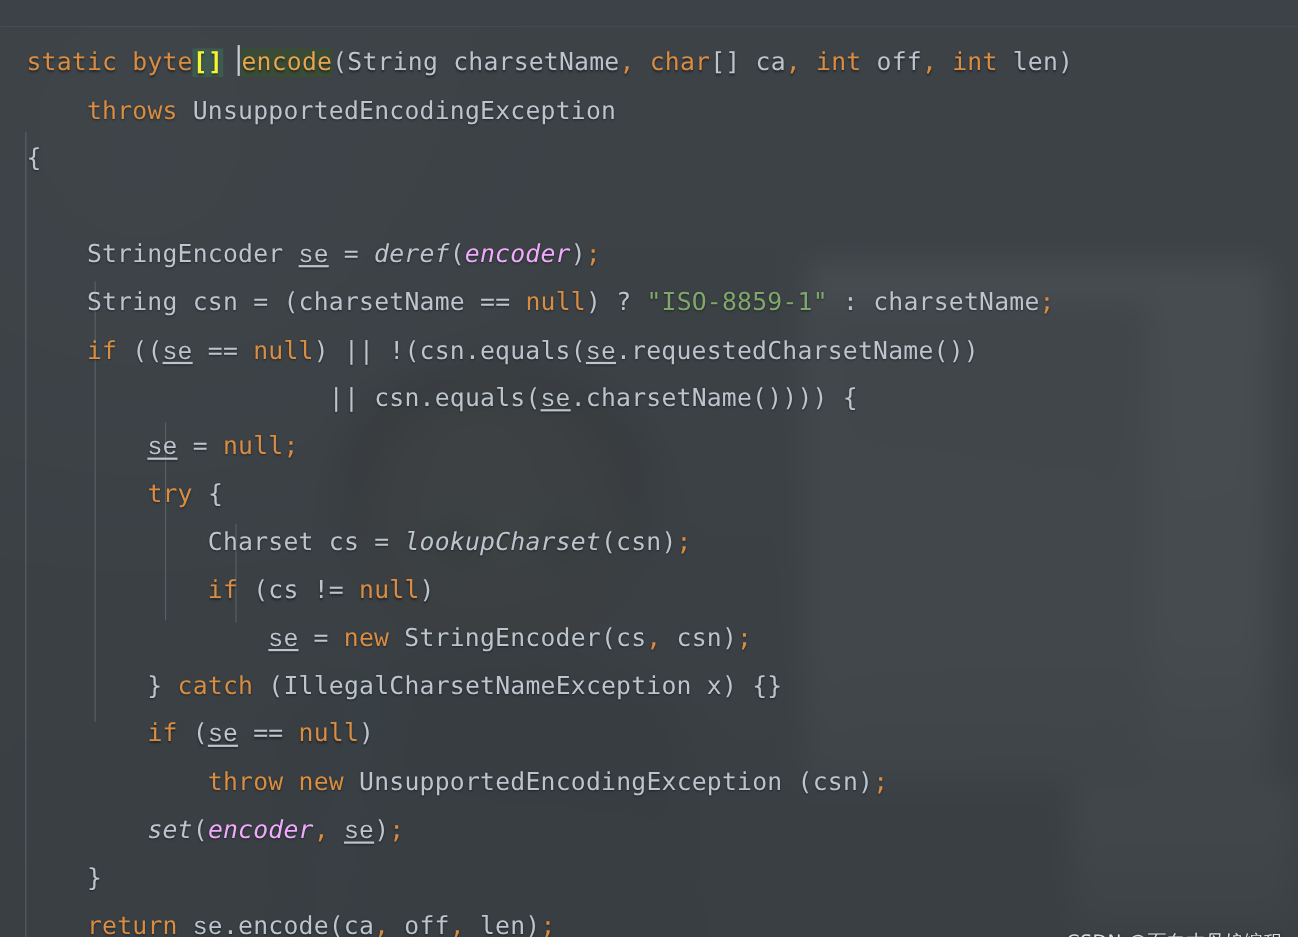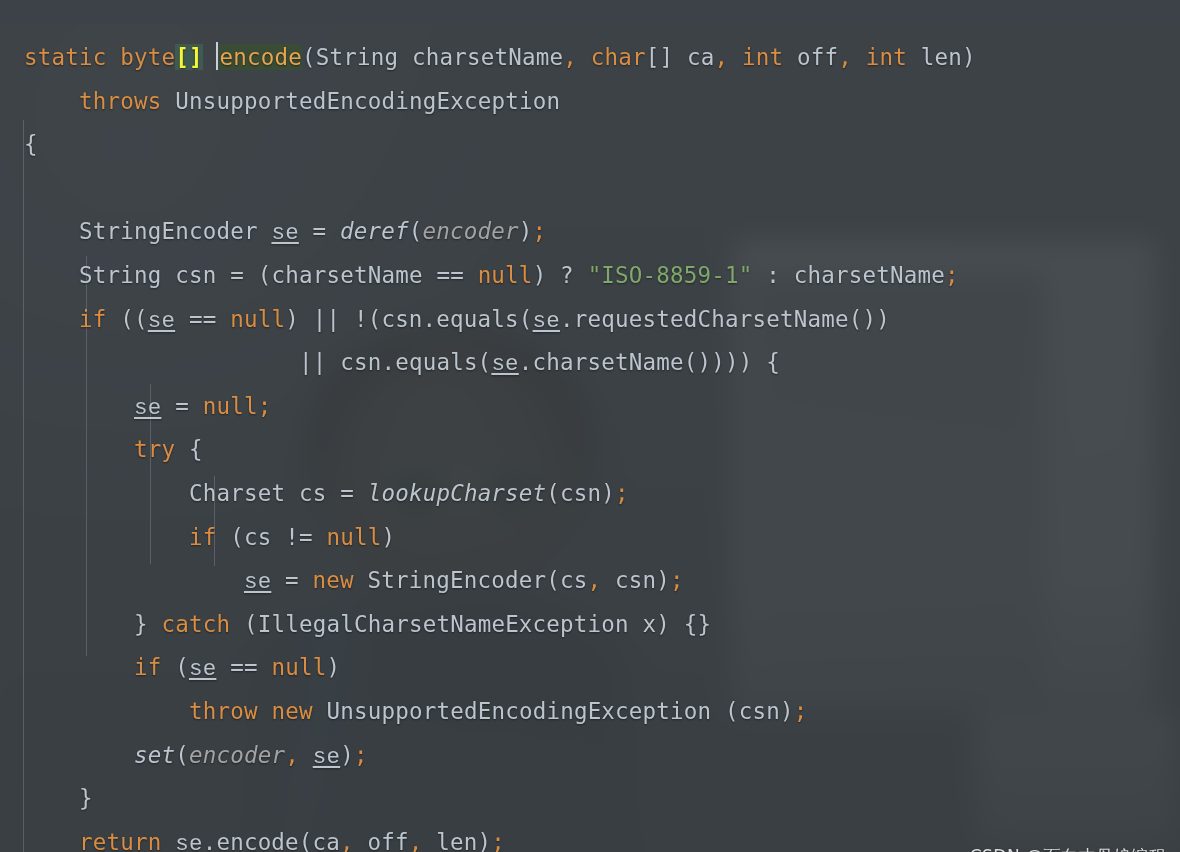--- a/index.html
+++ b/index.html
@@ -128,21 +128,21 @@
     text-shadow: 0 1px 2px rgba(0,0,0,0.45);
   }
   .ln { display: block; height: 43.6px; }
 
   
   .kw    { color: #d98d42; }          
   .plain { color: #bcc5ce; }
   .str   { color: #7fa86a; }          
   .punc  { color: #bcc5ce; }
   .semi  { color: #d98d42; }          
-  .field { color: #a3a3a3; font-style: italic; }   
+  .field { color: #f0abfc; font-style: italic; }   
   .smeth { color: #bcc5ce; font-style: italic; }   
   .lvar  { color: #bcc5ce; text-decoration: underline; text-underline-offset: 3px; font-family: Liberation Mono, monospace; }
 
   
   .brhl {
     background: #3f5a50;
     color: #f5f533;
     font-weight: bold;
   }
   

